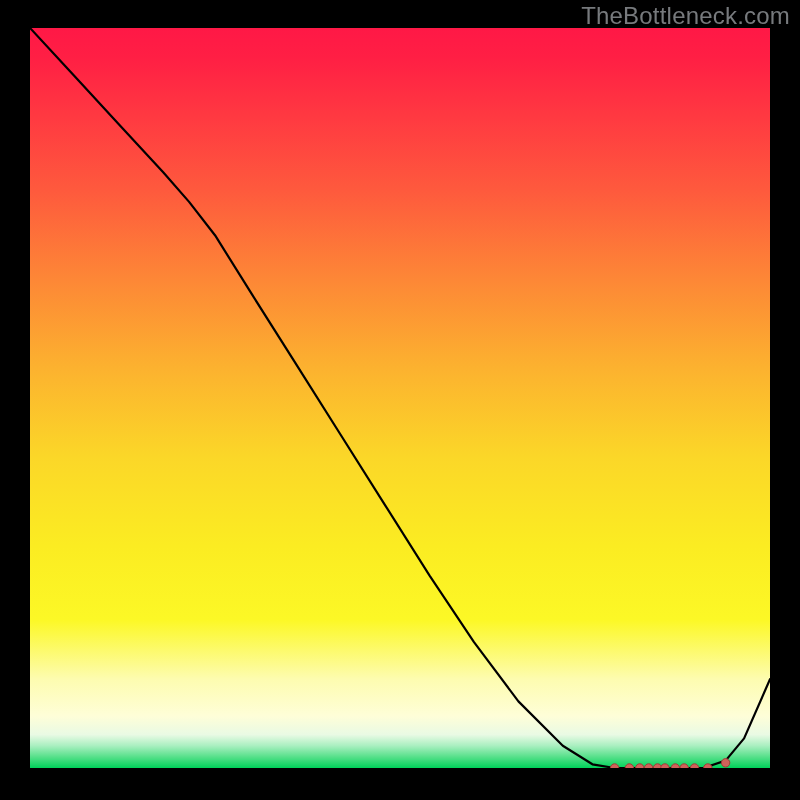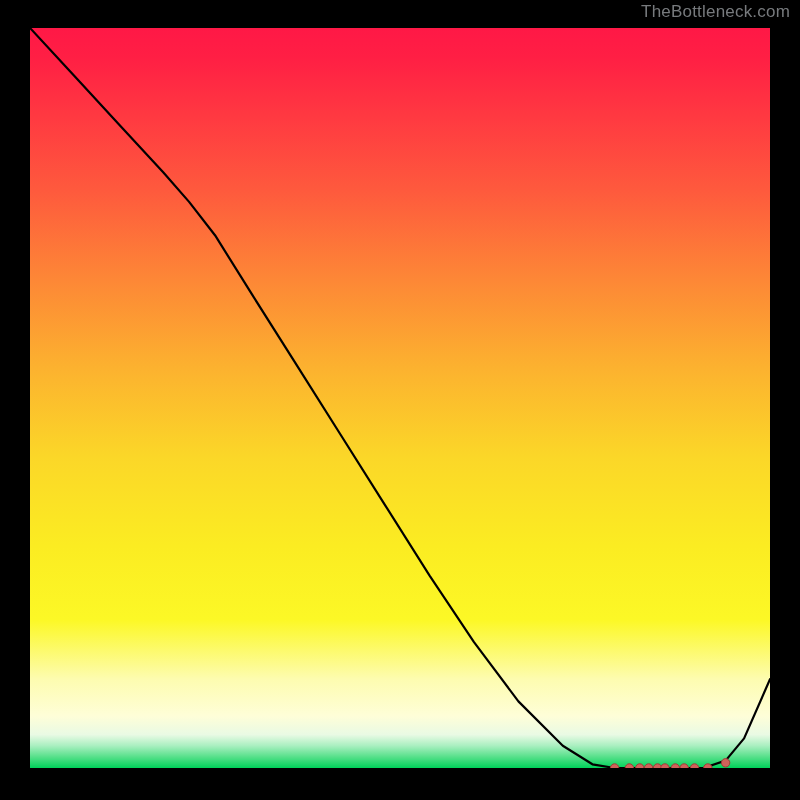--- a/index.html
+++ b/index.html
@@ -14,21 +14,21 @@
   .outer {
     position: relative;
     width: 800px;
     height: 800px;
   }
   .watermark {
     position: absolute;
     top: 2px;
     right: 10px;
     color: #777a7d;
-    font-size: 17px;
+    font-size: 24px;
     font-weight: 400;
     letter-spacing: 0.2px;
   }
   .plot-wrap {
     position: absolute;
     left: 30px;
     top: 28px;
     width: 740px;
     height: 740px;
   }

